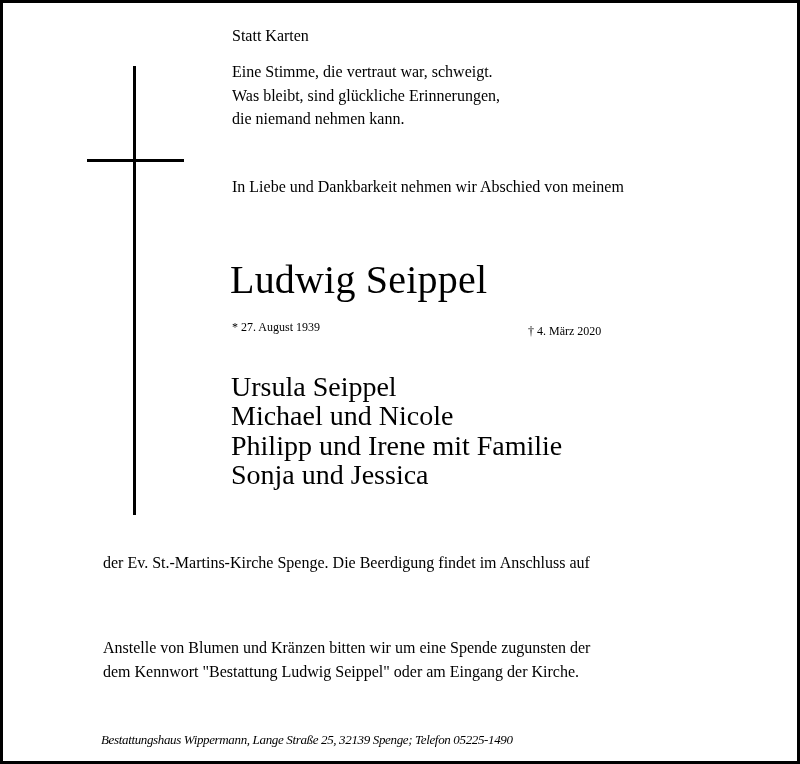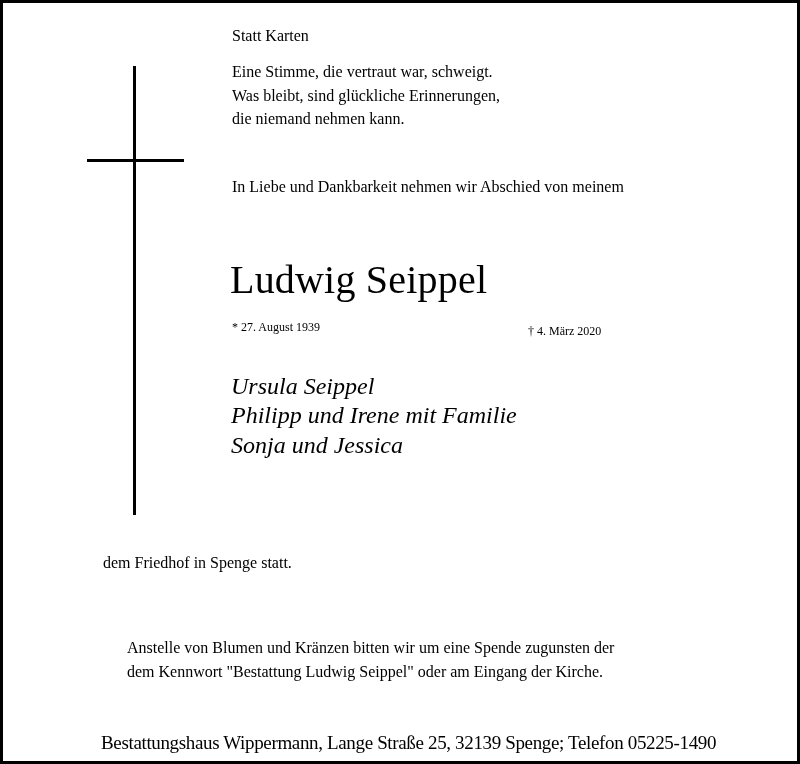--- a/index.html
+++ b/index.html
@@ -8,22 +8,22 @@
     .frame { position: absolute; left: 0; top: 0; width: 794px; height: 758px;
              border: 3px solid #000; background: #fff; }
     .abs { position: absolute; white-space: nowrap; }
     .cross-v { position: absolute; left: 130px; top: 63px; width: 3px; height: 449px; background: #000; }
     .cross-h { position: absolute; left: 84px; top: 156px; width: 97px; height: 3px; background: #000; }
     .small { font-size: 16px; line-height: 23.5px; }
     .block { position: absolute; }
     .block div { white-space: nowrap; }
     .name { font-size: 40px; line-height: 59px; letter-spacing: 0.2px; }
     .dates { font-size: 12px; line-height: 20px; }
-    .family { font-size: 24px; line-height: 29.3px; font-style: italic; }
-    .footer { font-size: 19px; letter-spacing: -0.35px; }
+    .family { font-size: 28px; line-height: 29.3px; }
+    .footer { font-size: 13px; letter-spacing: -0.35px; font-style: italic; }
   </style>
 </head>
 <body>
 
 <div class="frame">
   <div>
     <div class="cross-v"></div>
     <div class="cross-h"></div>
   </div>
 </div>
@@ -40,26 +40,27 @@
   <div>In Liebe und Dankbarkeit nehmen wir Abschied von meinem</div>
 </div>
 
 <div class="abs name" style="left:230px; top:250px;">Ludwig Seippel</div>
 
 <div class="abs dates" style="left:232px; top:317px;">* 27. August 1939</div>
 <div class="abs dates" style="left:480px; top:321px;margin-left:48px;">† 4. März 2020</div>
 
 <div class="block family" style="left:231px; top:372px;">
   <div>Ursula Seippel</div>
+  <div>Michael und Nicole</div>
   <div>Philipp und Irene mit Familie</div>
   <div>Sonja und Jessica</div>
 </div>
 
 <div class="block small" style="left:103px; top:551px;">
-  <div>dem Friedhof in Spenge statt.</div>
+  <div>der Ev. St.-Martins-Kirche Spenge. Die Beerdigung findet im Anschluss auf</div>
 </div>
 
-<div class="block small" style="left:103px; top:636px;margin-left:24px;">
+<div class="block small" style="left:103px; top:636px;">
   <div>Anstelle von Blumen und Kränzen bitten wir um eine Spende zugunsten der</div>
   <div>dem Kennwort "Bestattung Ludwig Seippel" oder am Eingang der Kirche.</div>
 </div>
 
 <div class="abs footer" style="left:101px; top:732px;">Bestattungshaus Wippermann, Lange Straße 25, 32139 Spenge; Telefon 05225-1490</div>
 
 </body></html>

